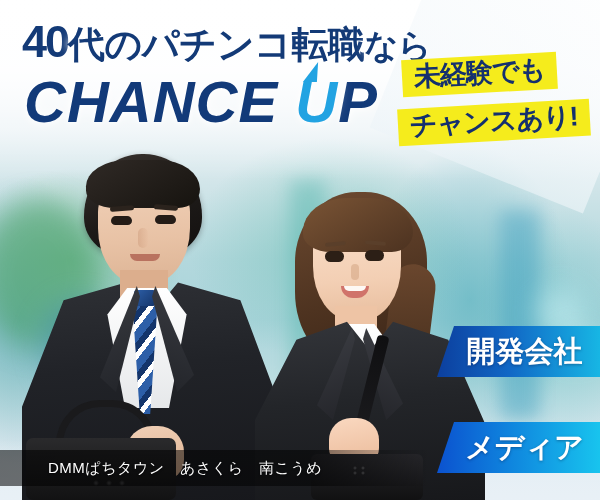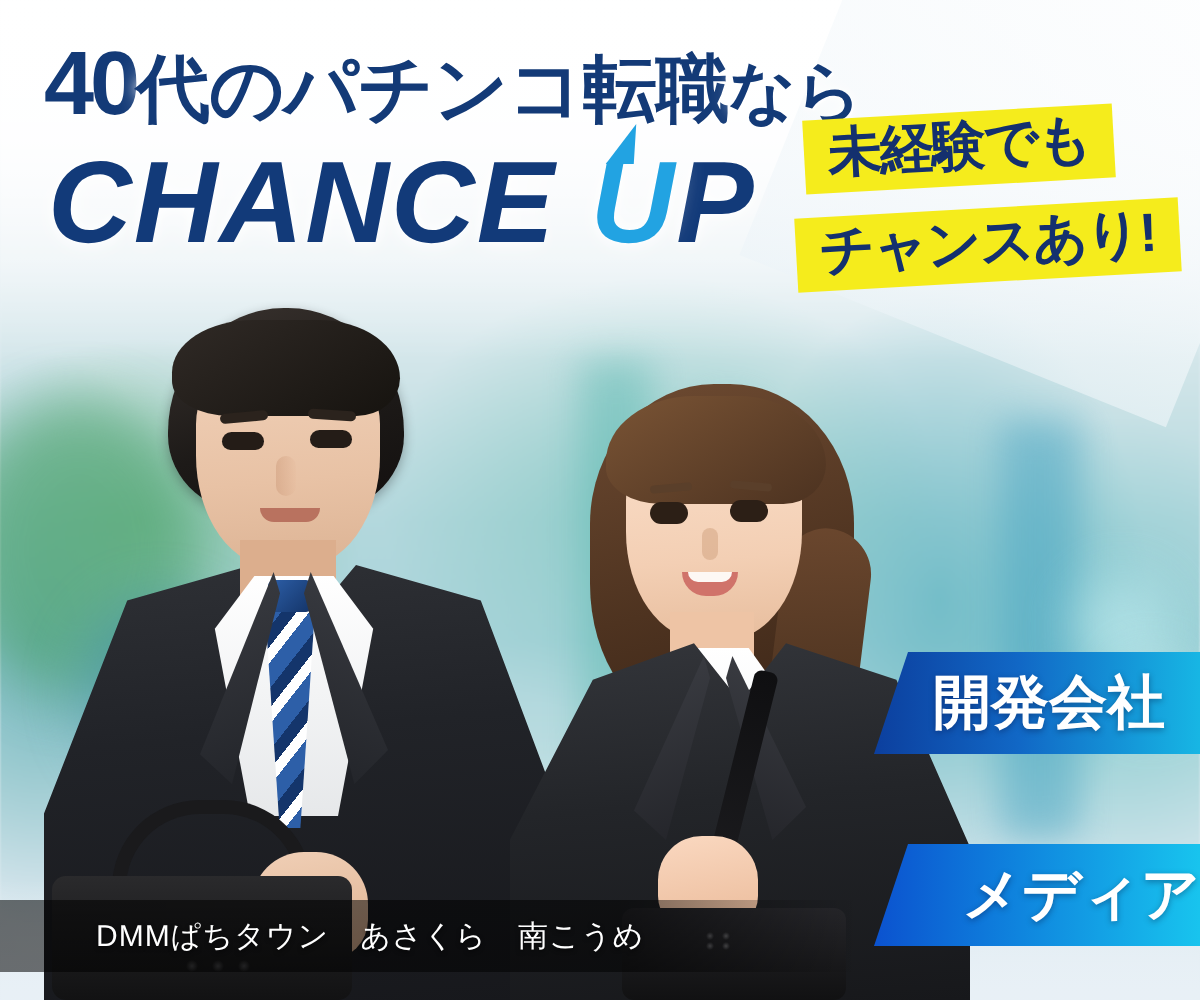--- a/index.html
+++ b/index.html
@@ -293,21 +293,21 @@
     font-size: 29px;
     letter-spacing: 0px;
     white-space: nowrap;
     text-shadow: 0 1px 3px rgba(0,0,40,.35);
     padding-left: 12px;
   }
   #tag-0 { top: 182px; background: linear-gradient(90deg, #0b41b0 0%, #0f6fd0 45%, #14b5e6 100%); }
   #tag-1 { top: 242px; background: linear-gradient(90deg, #4a0fe0 0%, #3a46e0 45%, #2f9be0 100%); }
   #tag-2 { top: 302px; background: linear-gradient(90deg, #0c3f9e 0%, #1168c6 45%, #17b6e4 100%); margin-top: 24px; }
   #tag-3 { top: 362px; background: linear-gradient(90deg, #7c19f0 0%, #5b46e8 45%, #3ca3e4 100%); }
-  #tag-4 { top: 422px; background: linear-gradient(90deg, #0b52cf 0%, #0f85de 45%, #18c4ee 100%); justify-content: flex-end; }
+  #tag-4 { top: 422px; background: linear-gradient(90deg, #0b52cf 0%, #0f85de 45%, #18c4ee 100%); }
 
   
   .credit-bar {
     position: absolute;
     left: 0; bottom: 14px;
     width: 430px;
     height: 36px;
     background: linear-gradient(90deg, rgba(0,0,0,.55) 0%, rgba(0,0,0,.52) 72%, rgba(0,0,0,0) 100%);
     display: flex;
     align-items: center;

